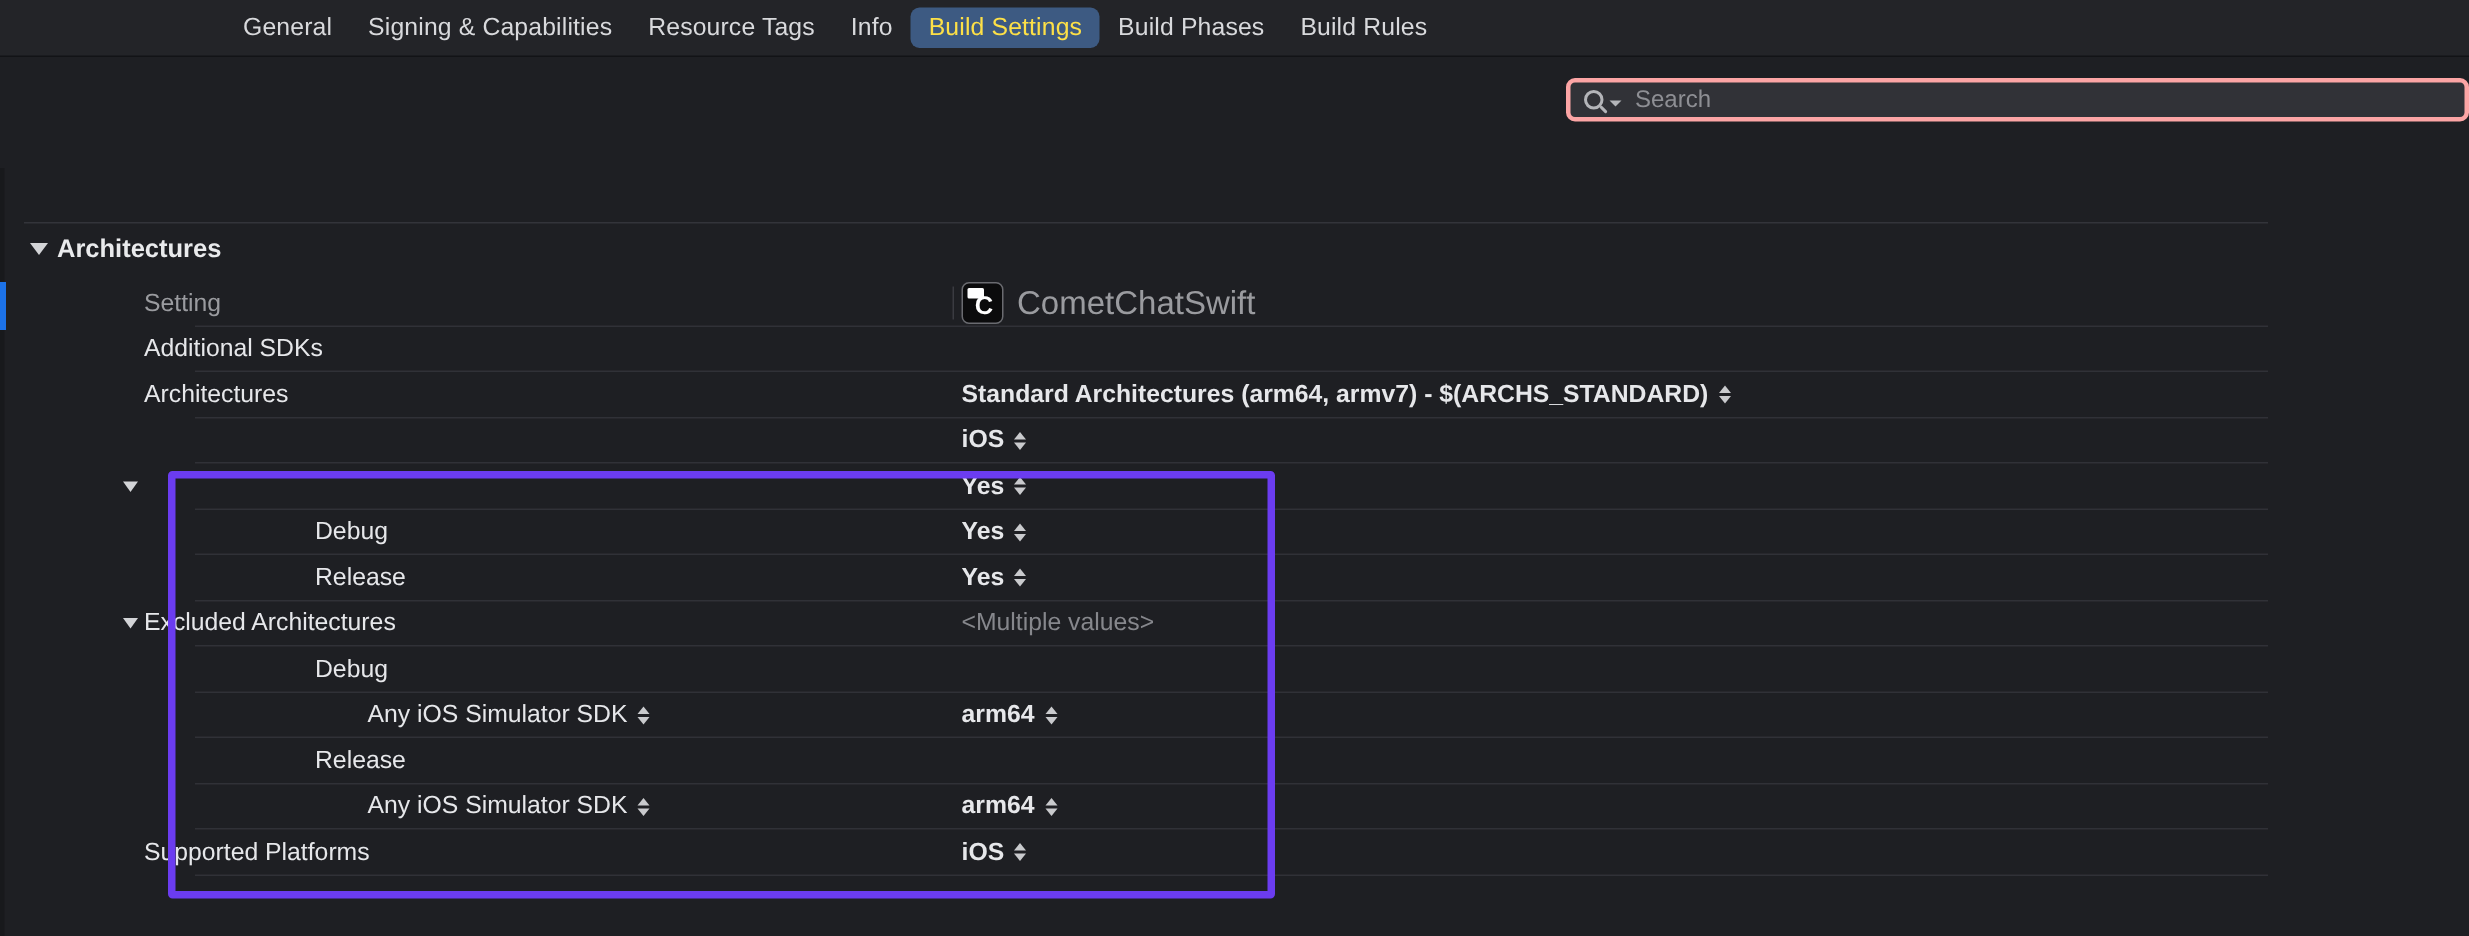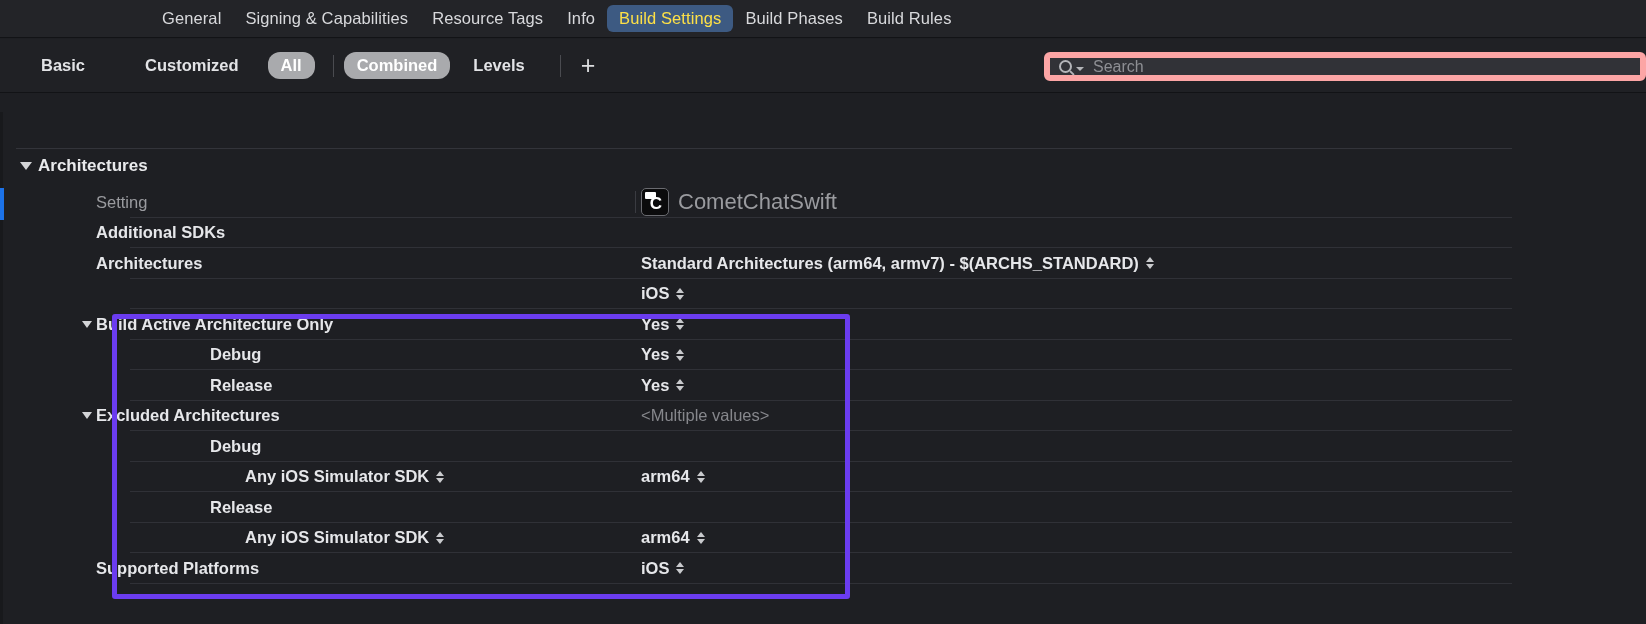--- a/index.html
+++ b/index.html
@@ -81,21 +81,21 @@
     font-weight: 300;
     line-height: 1;
     padding: 0 10px;
   }
   .searchwrap {
     position: absolute;
     left: 1044px; top: 52px;
     width: 602px;
     height: 29px;
     background: #313237;
-    border: 6px solid #fca5a5;
+    border: 3px solid #fca5a5;
     border-radius: 6px;
     display: flex;
     align-items: center;
     padding-left: 9px;
   }
   .mag {
     position: relative;
     width: 13px; height: 13px;
     border: 2px solid #b4b5b9;
     border-radius: 50%;
@@ -198,21 +198,21 @@
   .row.headrow .rule { background: transparent; }
 
   .cell-name {
     position: absolute;
     left: 0;
     width: 640px;
     display: flex;
     align-items: center;
     font-size: 16.5px;
     color: #e6e7ea;
-    font-weight: bold;
+    font-weight: normal;
     white-space: nowrap;
   }
   .cell-name.muted {
     color: #9a9b9f;
     font-weight: 500;
   }
   .cell-val {
     position: absolute;
     left: 641px;
     display: flex;
@@ -314,33 +314,20 @@
   <div class="tabbar" id="tabbar">
       <div class="tab">General</div>
       <div class="tab">Signing &amp; Capabilities</div>
       <div class="tab">Resource Tags</div>
       <div class="tab">Info</div>
       <div class="tab selected">Build Settings</div>
       <div class="tab">Build Phases</div>
       <div class="tab">Build Rules</div>
     </div>
 
-  <div class="filterbar">
-    <div style="width:28px"></div>
-    <div id="fbtns" style="display:flex;align-items:center;">
-        <div class="fbtn" style="margin-right: 34px;">Basic</div>
-        <div class="fbtn" style="margin-right: 16px;">Customized</div>
-        <div class="fbtn pill" style="margin-right: 8px;">All</div>
-        <div class="fsep"></div>
-        <div class="fbtn pill" style="margin-right: 10px;">Combined</div>
-        <div class="fbtn" style="margin-right: 0px;">Levels</div>
-        <div class="fsep" style="margin-left: 22px;"></div>
-        <div class="plus">+</div>
-      </div>
-  </div>
 
   <div class="searchwrap">
     <div class="mag"></div>
     <div class="magchev"></div>
     <div class="searchph">Search</div>
   </div>
 
   <div class="bodyarea">
     <div class="leftstrip"></div>
     <div class="bluemark"></div>
@@ -394,21 +381,20 @@
             <span class="stepper">
               <span class="up"></span>
               <span class="dn"></span>
             </span>
           </div>
           <div class="rule"></div>
         </div>
         <div class="row">
           <div class="cell-name ind0">
             <span class="tri small" style="margin-left: -14px; margin-right: 4px;"></span>
-            <span>Build Active Architecture Only</span>
           </div>
           <div class="cell-val">
             <span>Yes</span>
             <span class="stepper">
               <span class="up"></span>
               <span class="dn"></span>
             </span>
           </div>
           <div class="rule"></div>
         </div>

